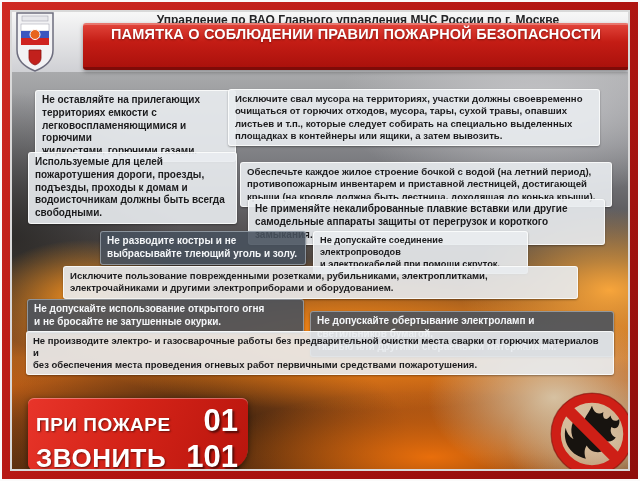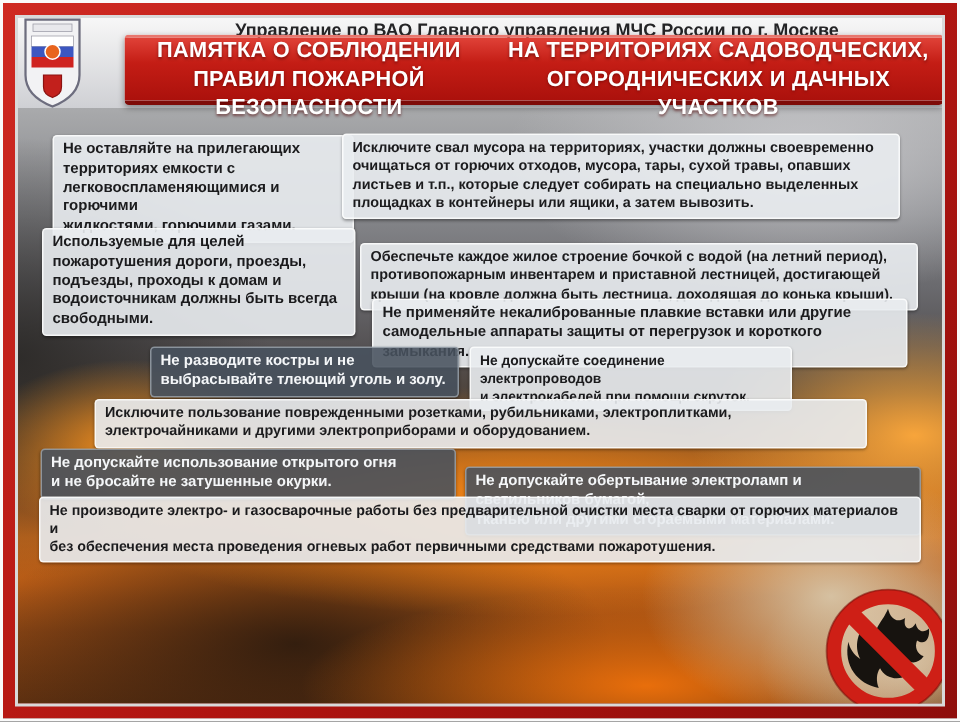--- a/index.html
+++ b/index.html
@@ -34,21 +34,21 @@
   
   .header-band{position:absolute;left:0;top:0;right:0;height:60px;
     background:linear-gradient(#f7f7f7,#cfd0d4);}
   .org-line{position:absolute;left:90px;right:14px;top:1px;height:16px;
     text-align:center;font-size:12px;font-weight:bold;color:#242426;}
   .title-banner{
     position:absolute;left:71px;top:11px;width:546px;height:47px;
     background:linear-gradient(#e04238 0%,#c41d15 40%,#ab110c 100%);
     border-top:2px solid #e8766d;border-bottom:3px solid #7e0b08;
     border-radius:3px;box-shadow:0 2px 4px rgba(0,0,0,0.35);
-    display:flex;flex-direction:row;
+    display:flex;flex-direction:column;
   }
   .title-line{color:#fff;font-weight:bold;text-align:center;font-size:14.5px;
     line-height:1.32;letter-spacing:.2px;text-shadow:0 1px 2px rgba(80,0,0,.6);}
   
   .emblem{position:absolute;left:3px;top:0px;width:40px;height:60px;}
   
   .rule{position:absolute;font-weight:bold;font-size:10px;
     line-height:1.28;white-space:pre-line;padding:3px 6px;border-radius:3px;}
   .rule.light{background:rgba(233,236,239,0.9);color:#1b1b1d;
     border:1px solid rgba(255,255,255,0.75);box-shadow:0 1px 2px rgba(0,0,0,0.35);}
@@ -86,21 +86,20 @@
   <div class="canvas">
 
     <div class="photo"></div>
 
     <div class="header-band"></div>
 
     <div class="org-line">Управление по ВАО Главного управления МЧС России по г. Москве</div>
 
     <div class="title-banner">
       <div class="title-line">ПАМЯТКА О СОБЛЮДЕНИИ ПРАВИЛ ПОЖАРНОЙ БЕЗОПАСНОСТИ</div>
-      <div class="title-line">НА ТЕРРИТОРИЯХ САДОВОДЧЕСКИХ, ОГОРОДНИЧЕСКИХ И ДАЧНЫХ УЧАСТКОВ</div>
     </div>
 
     <div class="emblem">
       <svg viewBox="0 0 40 60" width="40" height="60">
         <path d="M2 1 H38 V38 Q38 52 20 59 Q2 52 2 38 Z" fill="#f2f2f4" stroke="#6d6d7e" stroke-width="1.5"></path>
         <rect x="6" y="12" width="28" height="7" fill="#ffffff" stroke="#9a9aa6" stroke-width="0.5"></rect>
         <rect x="6" y="19" width="28" height="7" fill="#3c56c0"></rect>
         <rect x="6" y="26" width="28" height="7" fill="#cf2320"></rect>
         <circle cx="20" cy="22.5" r="5" fill="#e8641e" stroke="#fff" stroke-width="1"></circle>
         <path d="M14 38 H26 V46 Q26 51 20 53 Q14 51 14 46 Z" fill="#c2201c" stroke="#8c1210" stroke-width="0.8"></path>
@@ -132,20 +131,30 @@
 и электрокабелей при помощи скруток.</div>
     <div class="rule light r8">Исключите пользование поврежденными розетками, рубильниками, электроплитками,
 электрочайниками и другими электроприборами и оборудованием.</div>
     <div class="rule dark r9">Не допускайте использование открытого огня
 и не бросайте не затушенные окурки.</div>
     <div class="rule dark r10">Не допускайте обертывание электроламп и светильников бумагой,
 тканью или другими сгораемыми материалами.</div>
     <div class="rule light r11">Не производите электро- и газосварочные работы без предварительной очистки места сварки от горючих материалов и
 без обеспечения места проведения огневых работ первичными средствами пожаротушения.</div>
 
+    <div class="call-box">
+      <div class="call-row">
+        <span class="call-label1">ПРИ ПОЖАРЕ</span>
+        <span class="call-num">01</span>
+      </div>
+      <div class="call-row">
+        <span class="call-label2">ЗВОНИТЬ</span>
+        <span class="call-num">101</span>
+      </div>
+    </div>
 
     <div class="no-fire">
       <svg viewBox="0 0 100 100" width="88" height="88">
         <circle cx="50" cy="50" r="46" fill="rgba(238,226,202,0.30)"></circle>
         <path fill="#17130f" d="M50 18 C46 28 39 32 41 41 C36 38 34 32 35 27 C27 35 24 46 29 56
              C24 53 21 48 20 43 C16 61 27 75 43 78 C41 73 41 67 44 63
              C47 69 54 72 61 70 C57 65 57 59 61 55 C66 60 73 60 77 54
              C72 52 70 47 72 42 C78 46 82 41 81 33 C77 37 72 35 71 29
              C67 36 61 33 63 25 C57 29 52 26 50 18 Z"></path>
         <circle cx="50" cy="50" r="41" fill="none" stroke="#ce1f16" stroke-width="11"></circle>

